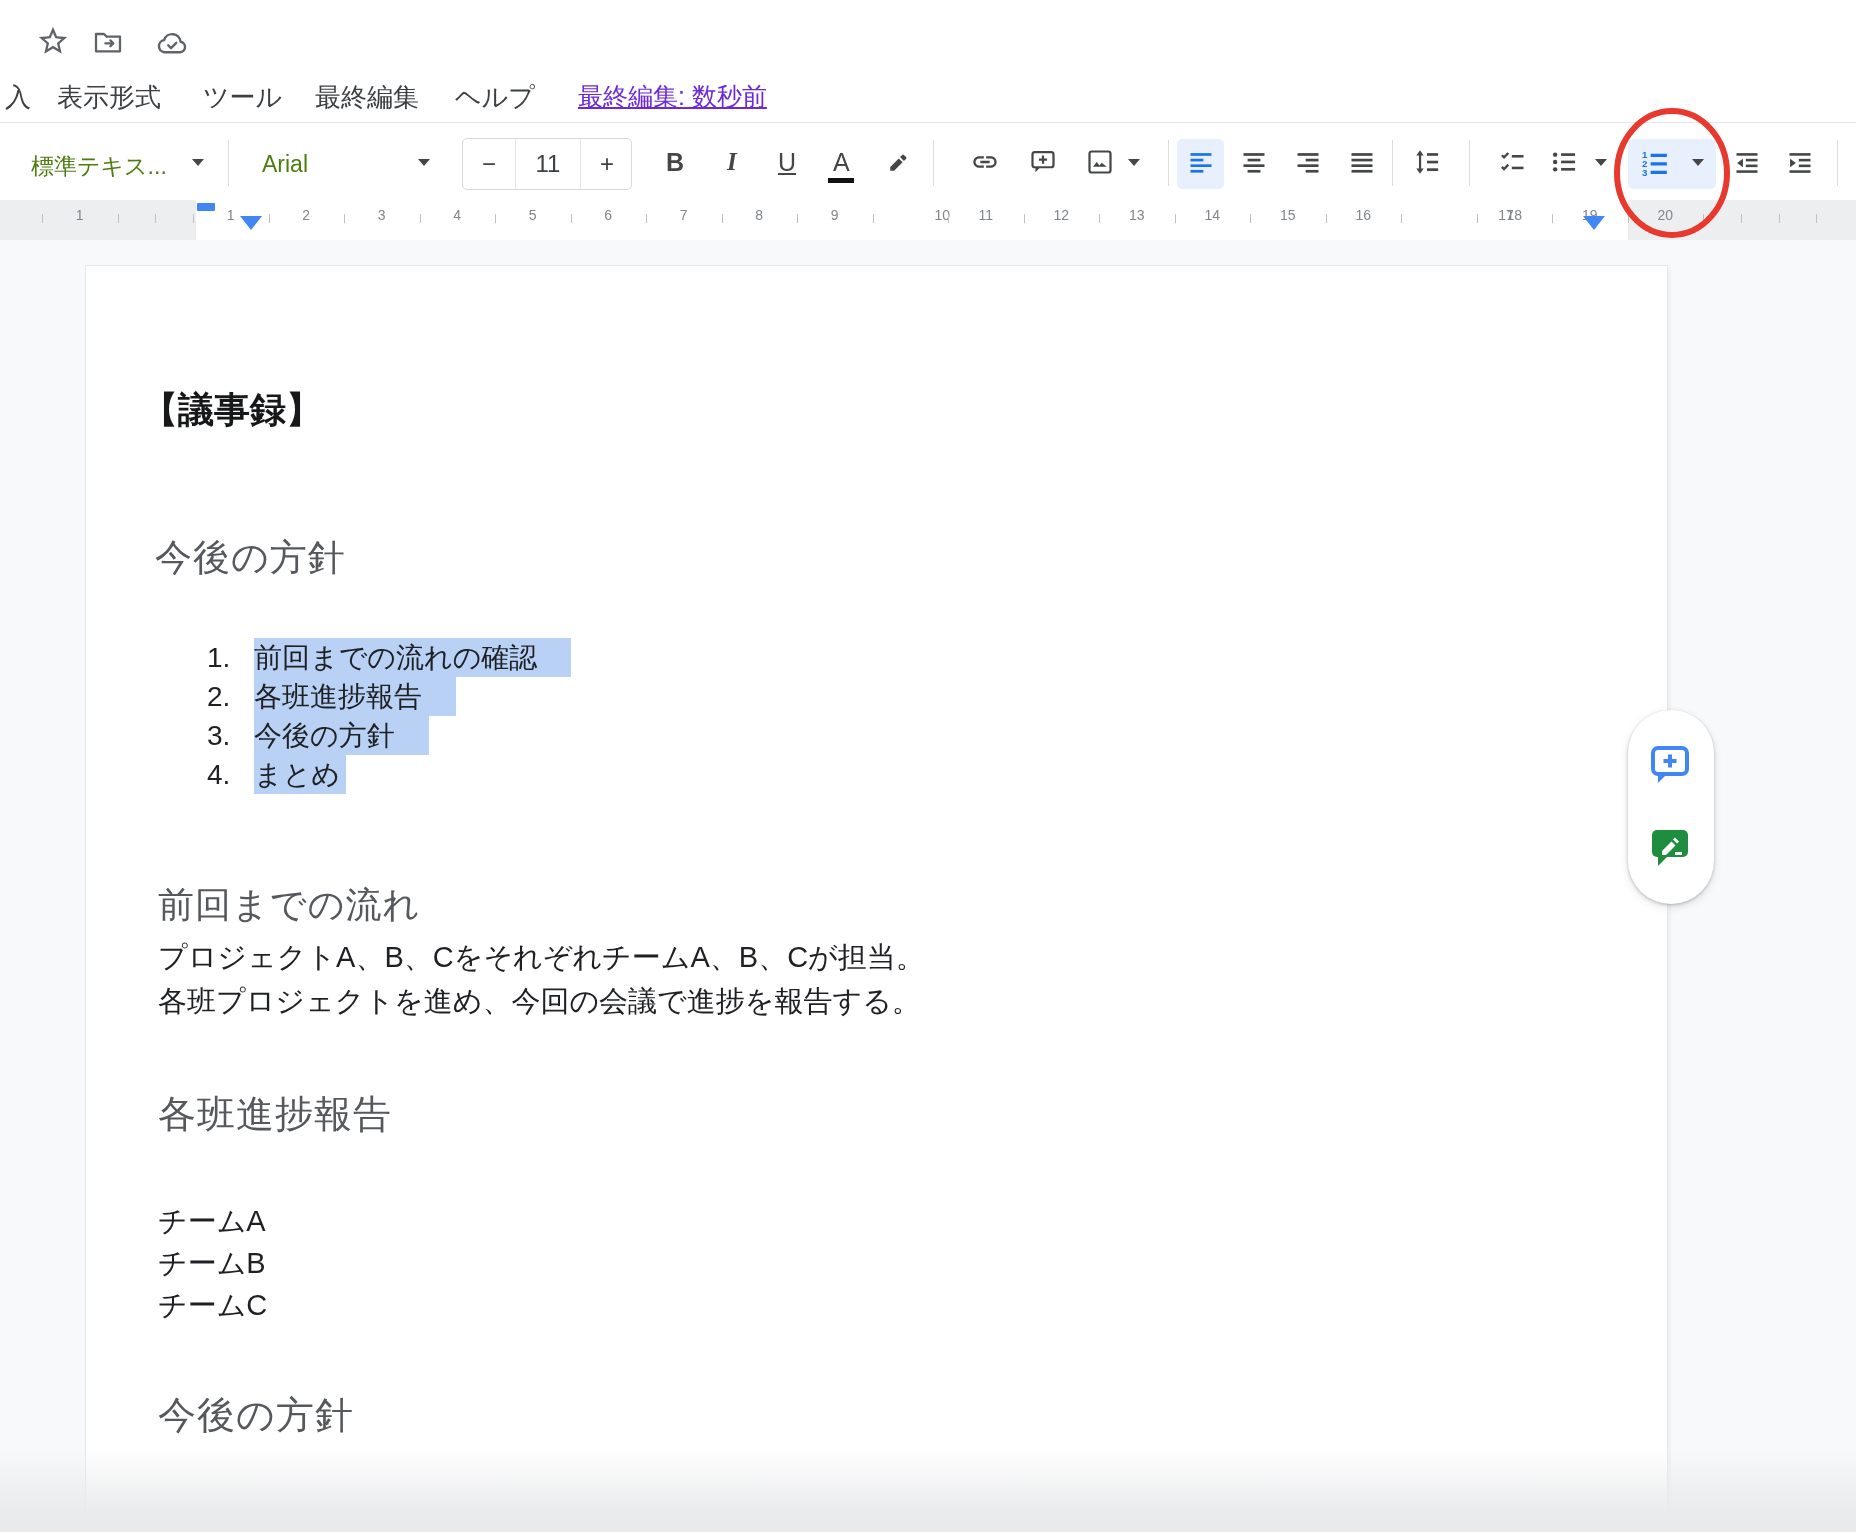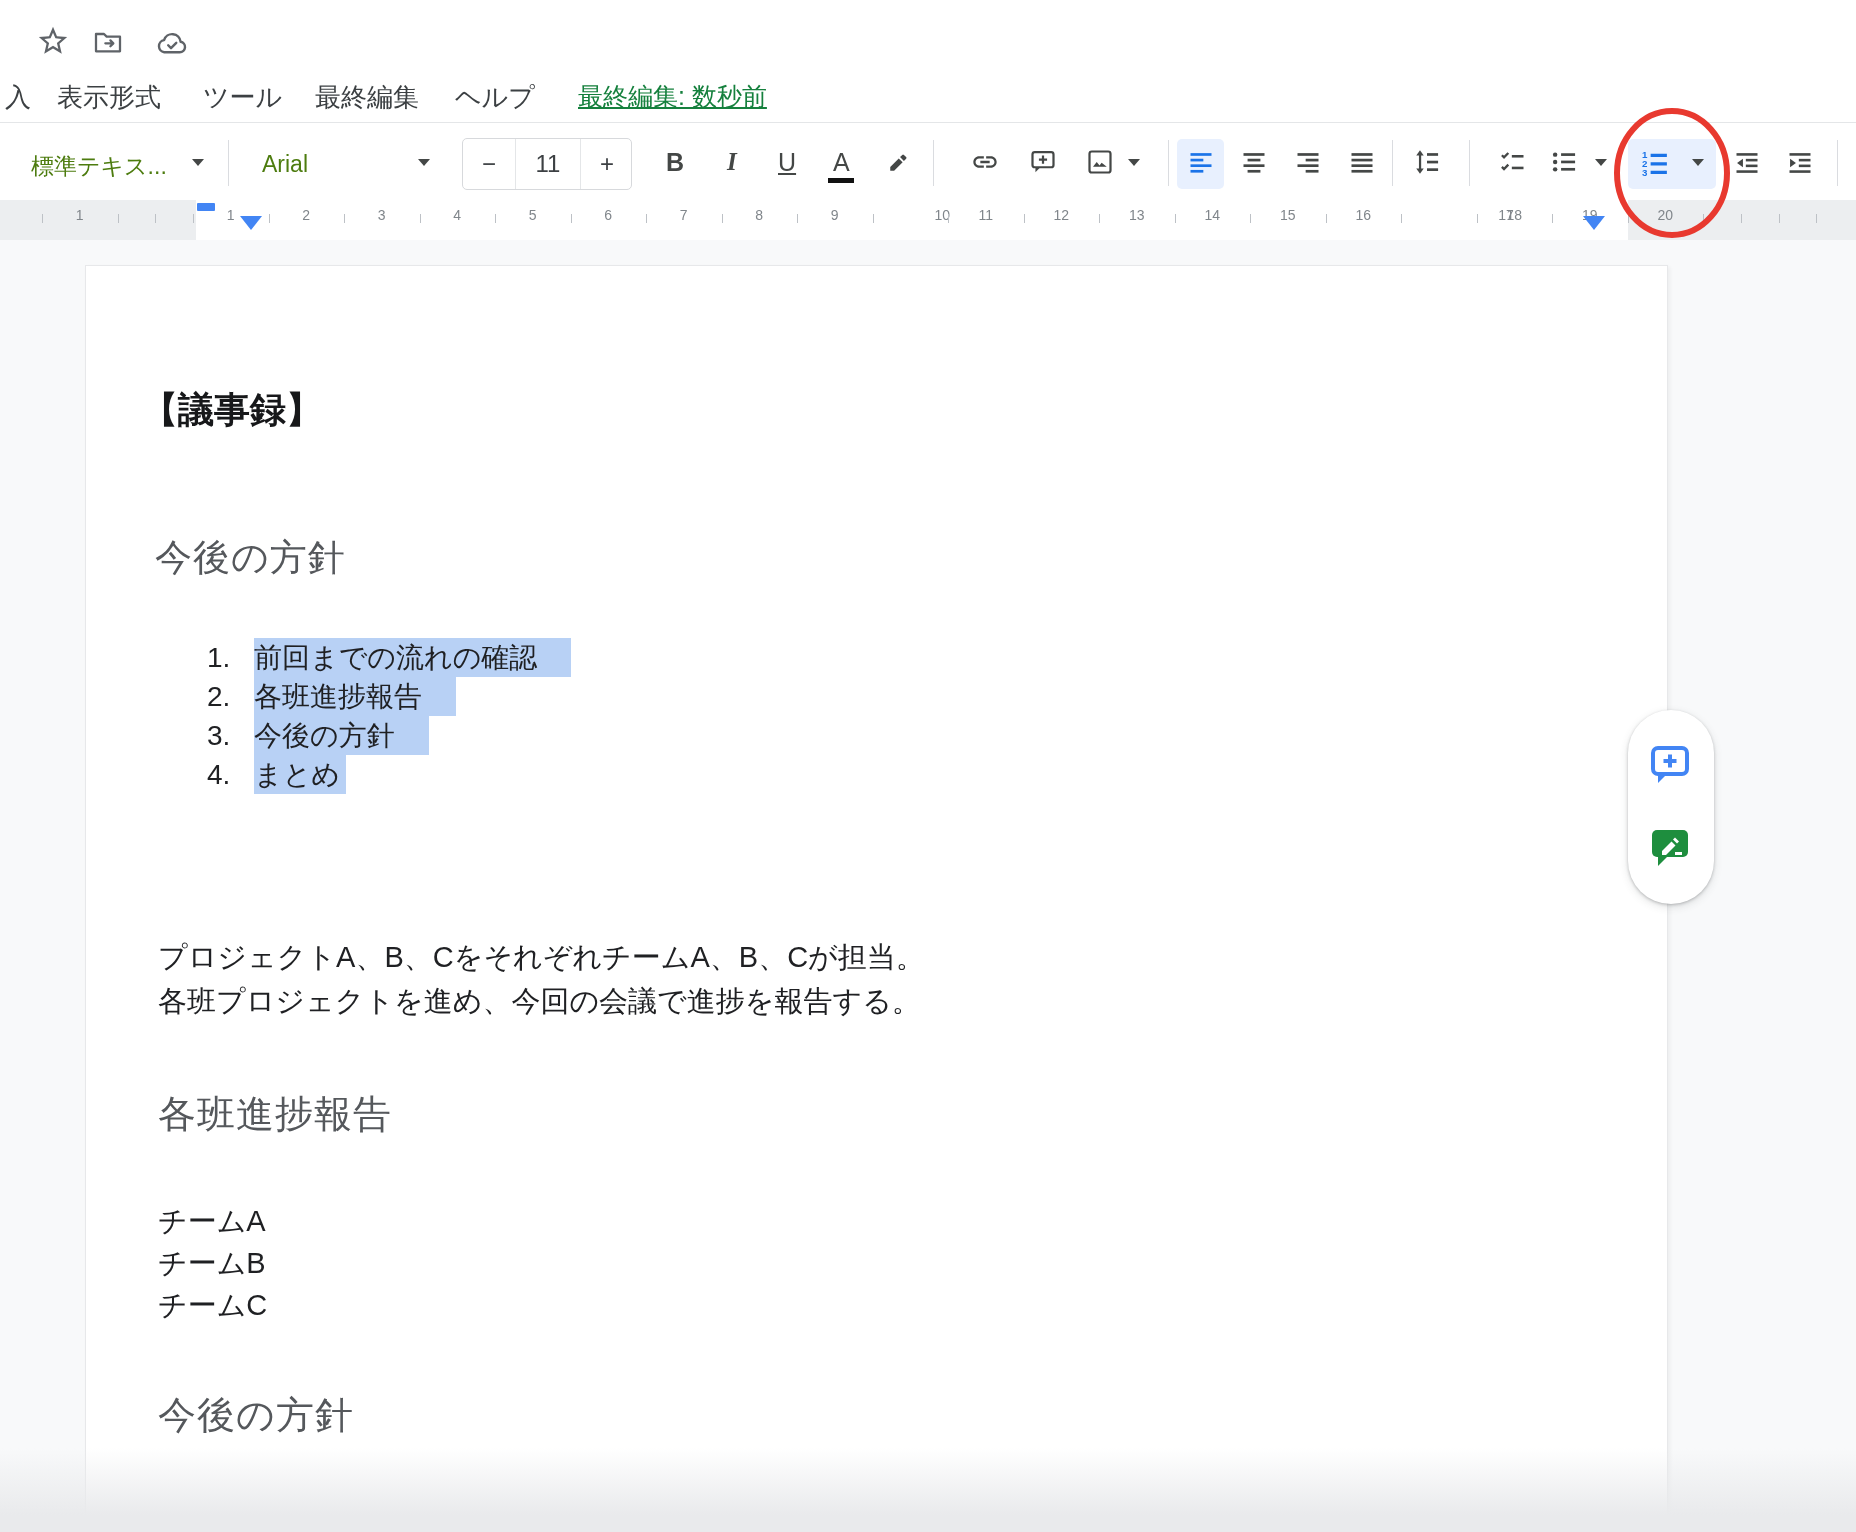--- a/index.html
+++ b/index.html
@@ -2,21 +2,21 @@
 <html><head>
 <meta charset="utf-8">
 <style>
   html,body{margin:0;padding:0;background:#fff;}
   .canvas{position:relative;width:1856px;height:1532px;overflow:hidden;
           font-family:"Liberation Sans",sans-serif;background:#fff;}
   .abs{position:absolute;}
   
   .quick-icon{position:absolute;cursor:pointer;}
   .menu-item{position:absolute;top:80px;font-size:26px;color:#3c4043;cursor:pointer;white-space:nowrap;}
-  .last-edit{position:absolute;top:80px;font-size:25px;color:#15803d;text-decoration:underline;cursor:pointer;white-space:nowrap;}
+  .last-edit{position:absolute;top:80px;font-size:25px;color:#6d28d9;text-decoration:underline;cursor:pointer;white-space:nowrap;}
   .menu-divider{position:absolute;top:122px;left:0;width:1856px;height:1px;background:#e4e6e8;}
   
   .tb-text{position:absolute;top:151px;font-size:23px;color:#4d7c0f;cursor:pointer;white-space:nowrap;}
   .caret{position:absolute;width:0;height:0;border-left:6px solid transparent;border-right:6px solid transparent;
          border-top:7px solid #444746;cursor:pointer;}
   .tb-sep{position:absolute;top:140px;width:1px;height:46px;background:#dadce0;}
   .tb-btn{position:absolute;top:148px;cursor:pointer;}
   .tb-letter{position:absolute;top:148px;font-size:25px;color:#444746;cursor:pointer;}
   .tb-active{position:absolute;top:139px;height:50px;background:#e8f0fe;border-radius:5px;}
   .size-box{position:absolute;left:462px;top:138px;width:170px;height:52px;border:1px solid #d7d9dc;border-radius:5px;box-sizing:border-box;}
@@ -303,20 +303,21 @@
     </div>
     <div class="list-row" style="top:476px;">
       <span class="list-num">3.</span>
       <span class="list-text">今後の方針</span>
     </div>
     <div class="list-row" style="top:515px;">
       <span class="list-num">4.</span>
       <span class="list-text sel-end">まとめ</span>
     </div>
 
+    <div class="doc-heading" style="left:158px;top:641px;font-size:36px;">前回までの流れ</div>
     <div class="doc-body" style="left:158px;top:698px;">プロジェクトA、B、CをそれぞれチームA、B、Cが担当。</div>
     <div class="doc-body" style="left:158px;top:742px;">各班プロジェクトを進め、今回の会議で進捗を報告する。</div>
 
     <div class="doc-heading" style="left:158px;top:849px;font-size:38px;">各班進捗報告</div>
     <div class="doc-body" style="left:158px;top:962px;">チームA</div>
     <div class="doc-body" style="left:158px;top:1004px;">チームB</div>
     <div class="doc-body" style="left:158px;top:1046px;">チームC</div>
 
     <div class="doc-heading" style="left:158px;top:1150px;font-size:38px;">今後の方針</div>
   </div>

